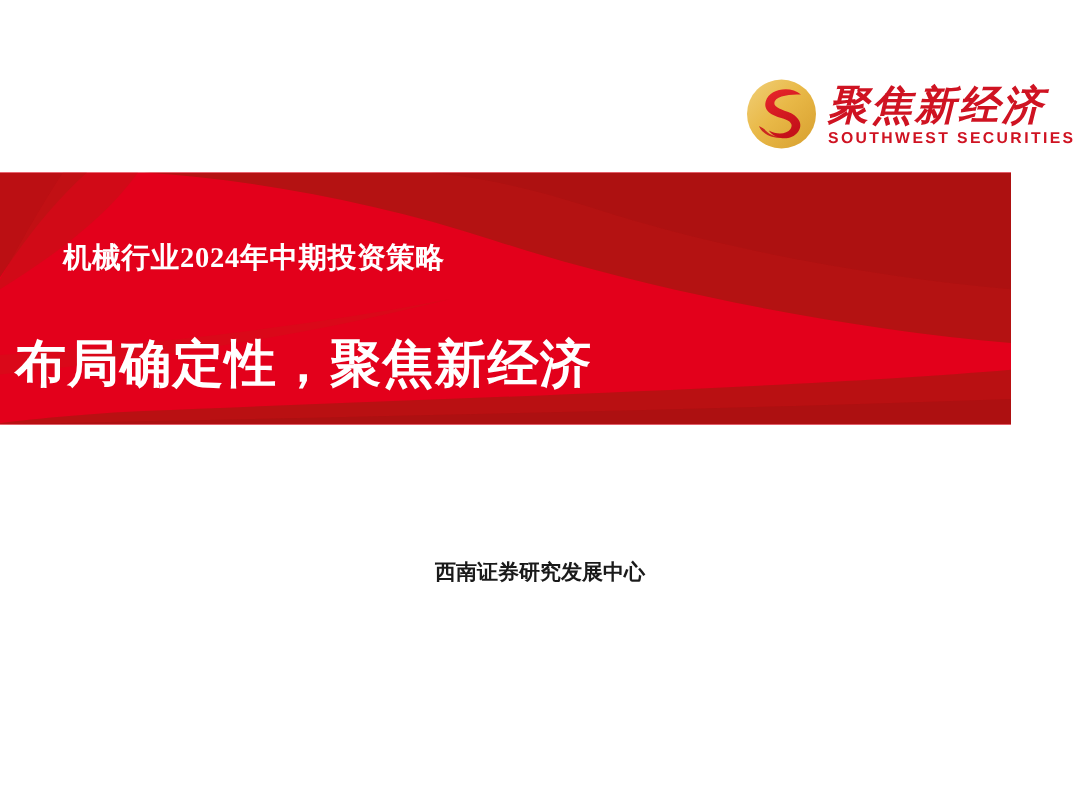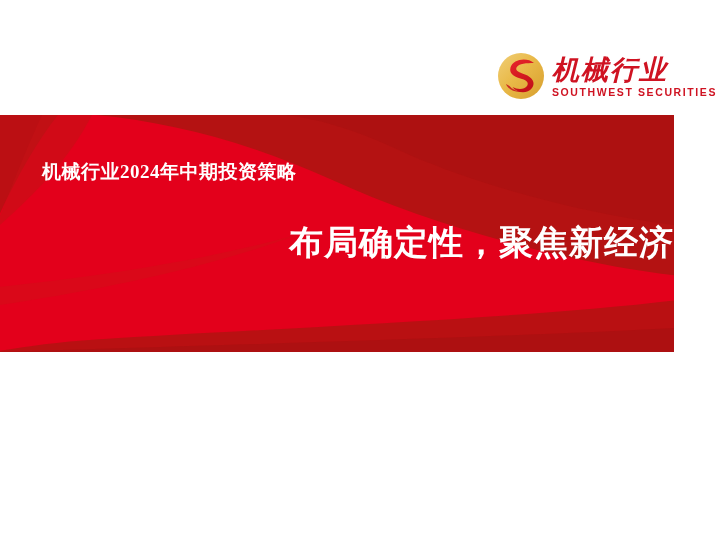--- a/index.html
+++ b/index.html
@@ -62,21 +62,21 @@
     white-space: nowrap;
     margin-top: 2px;
   }
 
   
   .banner {
     position: absolute;
     left: 0;
     top: 115px;
     width: 674px;
-    height: 237px;
+    height: 168px;
     overflow: hidden;
     background: #e3001b;
   }
   .banner svg {
     position: absolute;
     inset: 0;
     width: 100%;
     height: 100%;
     display: block;
   }
@@ -94,21 +94,21 @@
     font-weight: bold;
     color: #ffffff;
     letter-spacing: 0.5px;
     white-space: nowrap;
   }
   .main-title {
     position: absolute;
     left: 0;
     right: 0;
     top: 105px;
-    text-align: right;
+    text-align: left;
     padding-left: 10px;
     font-family: "Liberation Serif", serif;
     font-size: 34px;
     font-weight: bold;
     color: #ffffff;
     letter-spacing: 1px;
     white-space: nowrap;
   }
 
   
@@ -147,21 +147,21 @@
             <stop offset="100%" stop-color="#c5101a"></stop>
           </linearGradient>
         </defs>
         <circle cx="50" cy="50" r="46" fill="url(#goldGrad)"></circle>
         <path d="M76 24 C62 12 34 16 29 33 C25 47 40 53 52 56 C62 59 66 64 62 70 C57 77 44 78 33 72
                  C41 84 62 87 72 74 C80 63 72 52 58 47 C47 43 38 40 41 33 C45 25 62 24 76 24 Z" fill="url(#redGrad)"></path>
         <path d="M20 66 C25 79 44 85 56 80 C44 82 33 78 27 70 Z" fill="#c5101a" opacity="0.85"></path>
       </svg>
     </div>
     <div class="logo-wordmark">
-      <div class="logo-cn">机械行业</div>
+      <div class="logo-cn">聚焦新经济</div>
       <div class="logo-en">SOUTHWEST SECURITIES</div>
     </div>
   </div>
 
   <div class="banner">
     <svg viewBox="0 0 674 207" preserveAspectRatio="none">
       <rect x="0" y="0" width="674" height="207" fill="#e3001b"></rect>
       <path d="M674 0 L674 140 C560 128 430 96 330 56 C250 24 170 6 96 0 Z" fill="#b41212"></path>
       <path d="M674 0 L674 96 C580 86 470 60 392 28 C352 12 316 3 286 0 Z" fill="#a81111" opacity="0.55"></path>
       <path d="M0 0 L58 0 C38 22 18 52 0 86 Z" fill="#b41212" opacity="0.85"></path>
@@ -170,15 +170,16 @@
       <path d="M0 207 L674 207 L674 186 C500 194 260 200 110 204 Z" fill="#a10f0f" opacity="0.5"></path>
       <path d="M0 150 C90 142 200 128 300 104 C200 136 90 154 0 166 Z" fill="#cf1118" opacity="0.45"></path>
     </svg>
     <div class="banner-text">
       <div class="subtitle">机械行业2024年中期投资策略</div>
       <div class="main-title">布局确定性，聚焦新经济</div>
     </div>
   </div>
 
   <div class="footer">
+    <div>西南证券研究发展中心</div>
   </div>
 
 </div>
 
 </body></html>

